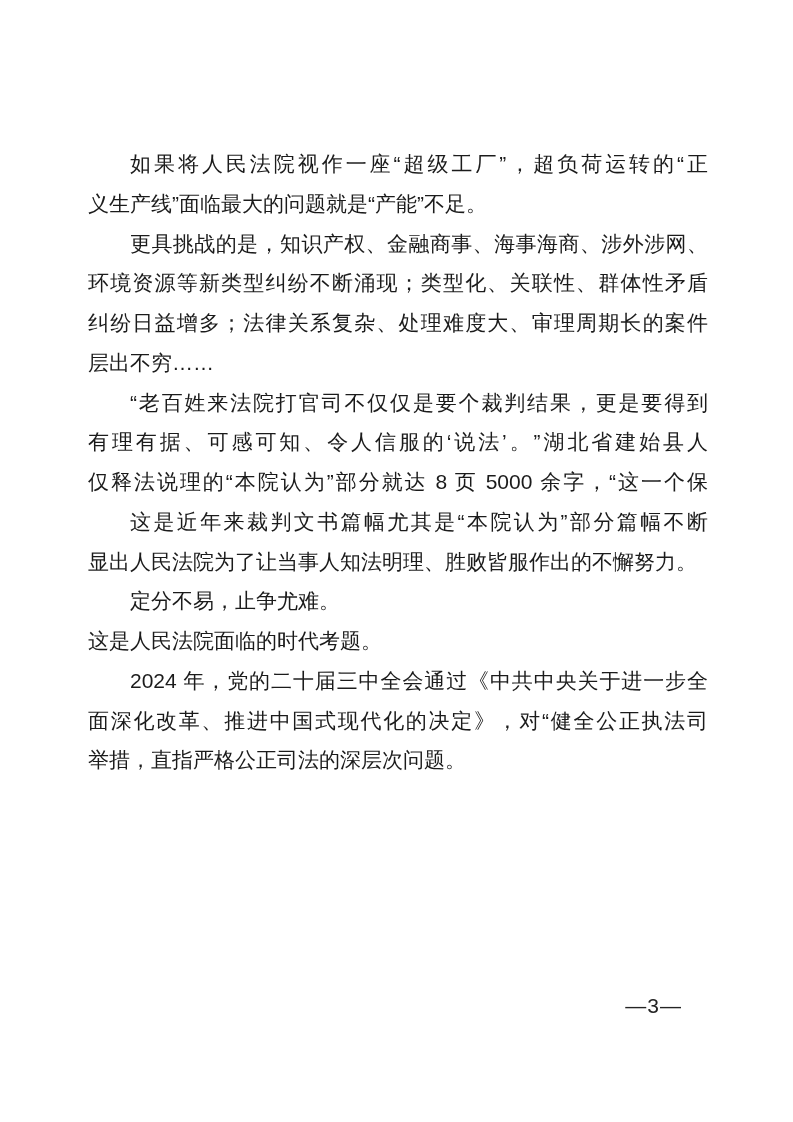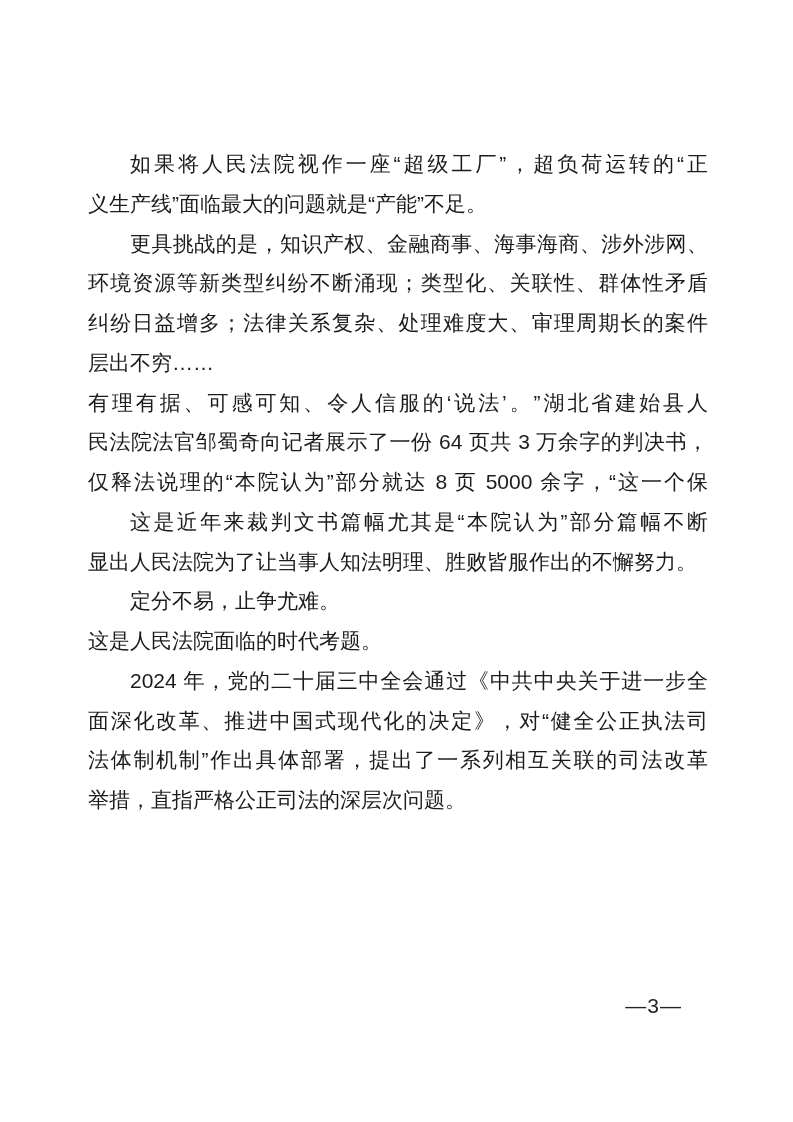--- a/index.html
+++ b/index.html
@@ -64,41 +64,40 @@
     </div>
 
     <div class="para">
       <span class="line ind">更具挑战的是，知识产权、金融商事、海事海商、涉外涉网、</span>
       <span class="line">环境资源等新类型纠纷不断涌现；类型化、关联性、群体性矛盾</span>
       <span class="line">纠纷日益增多；法律关系复杂、处理难度大、审理周期长的案件</span>
       <span class="line end">层出不穷……</span>
     </div>
 
     <div class="para">
+      <span class="line ind">“老百姓来法院打官司不仅仅是要个裁判结果，更是要得到</span>
       <span class="line">有理有据、可感可知、令人信服的‘说法’。”湖北省建始县人</span>
-      <span class="line">民法院法官邹蜀奇向记者展示了一份 64 页共 3 万余字的判决书，</span>
       <span class="line">仅释法说理的“本院认为”部分就达 8 页 5000 余字，“这一个保</span>
     </div>
 
     <div class="para">
       <span class="line ind">这是近年来裁判文书篇幅尤其是“本院认为”部分篇幅不断</span>
       <span class="line end">显出人民法院为了让当事人知法明理、胜败皆服作出的不懈努力。</span>
     </div>
 
     <div class="para">
       <span class="line ind end">定分不易，止争尤难。</span>
     </div>
 
     <div class="para">
       <span class="line end">这是人民法院面临的时代考题。</span>
     </div>
 
     <div class="para">
       <span class="line ind">2024 年，党的二十届三中全会通过《中共中央关于进一步全</span>
       <span class="line">面深化改革、推进中国式现代化的决定》，对“健全公正执法司</span>
-      <span class="line">法体制机制”作出具体部署，提出了一系列相互关联的司法改革</span>
       <span class="line end">举措，直指严格公正司法的深层次问题。</span>
     </div>
 
   </div>
 
   <div class="pagenum">—3—</div>
 </div>
 
 </body></html>

